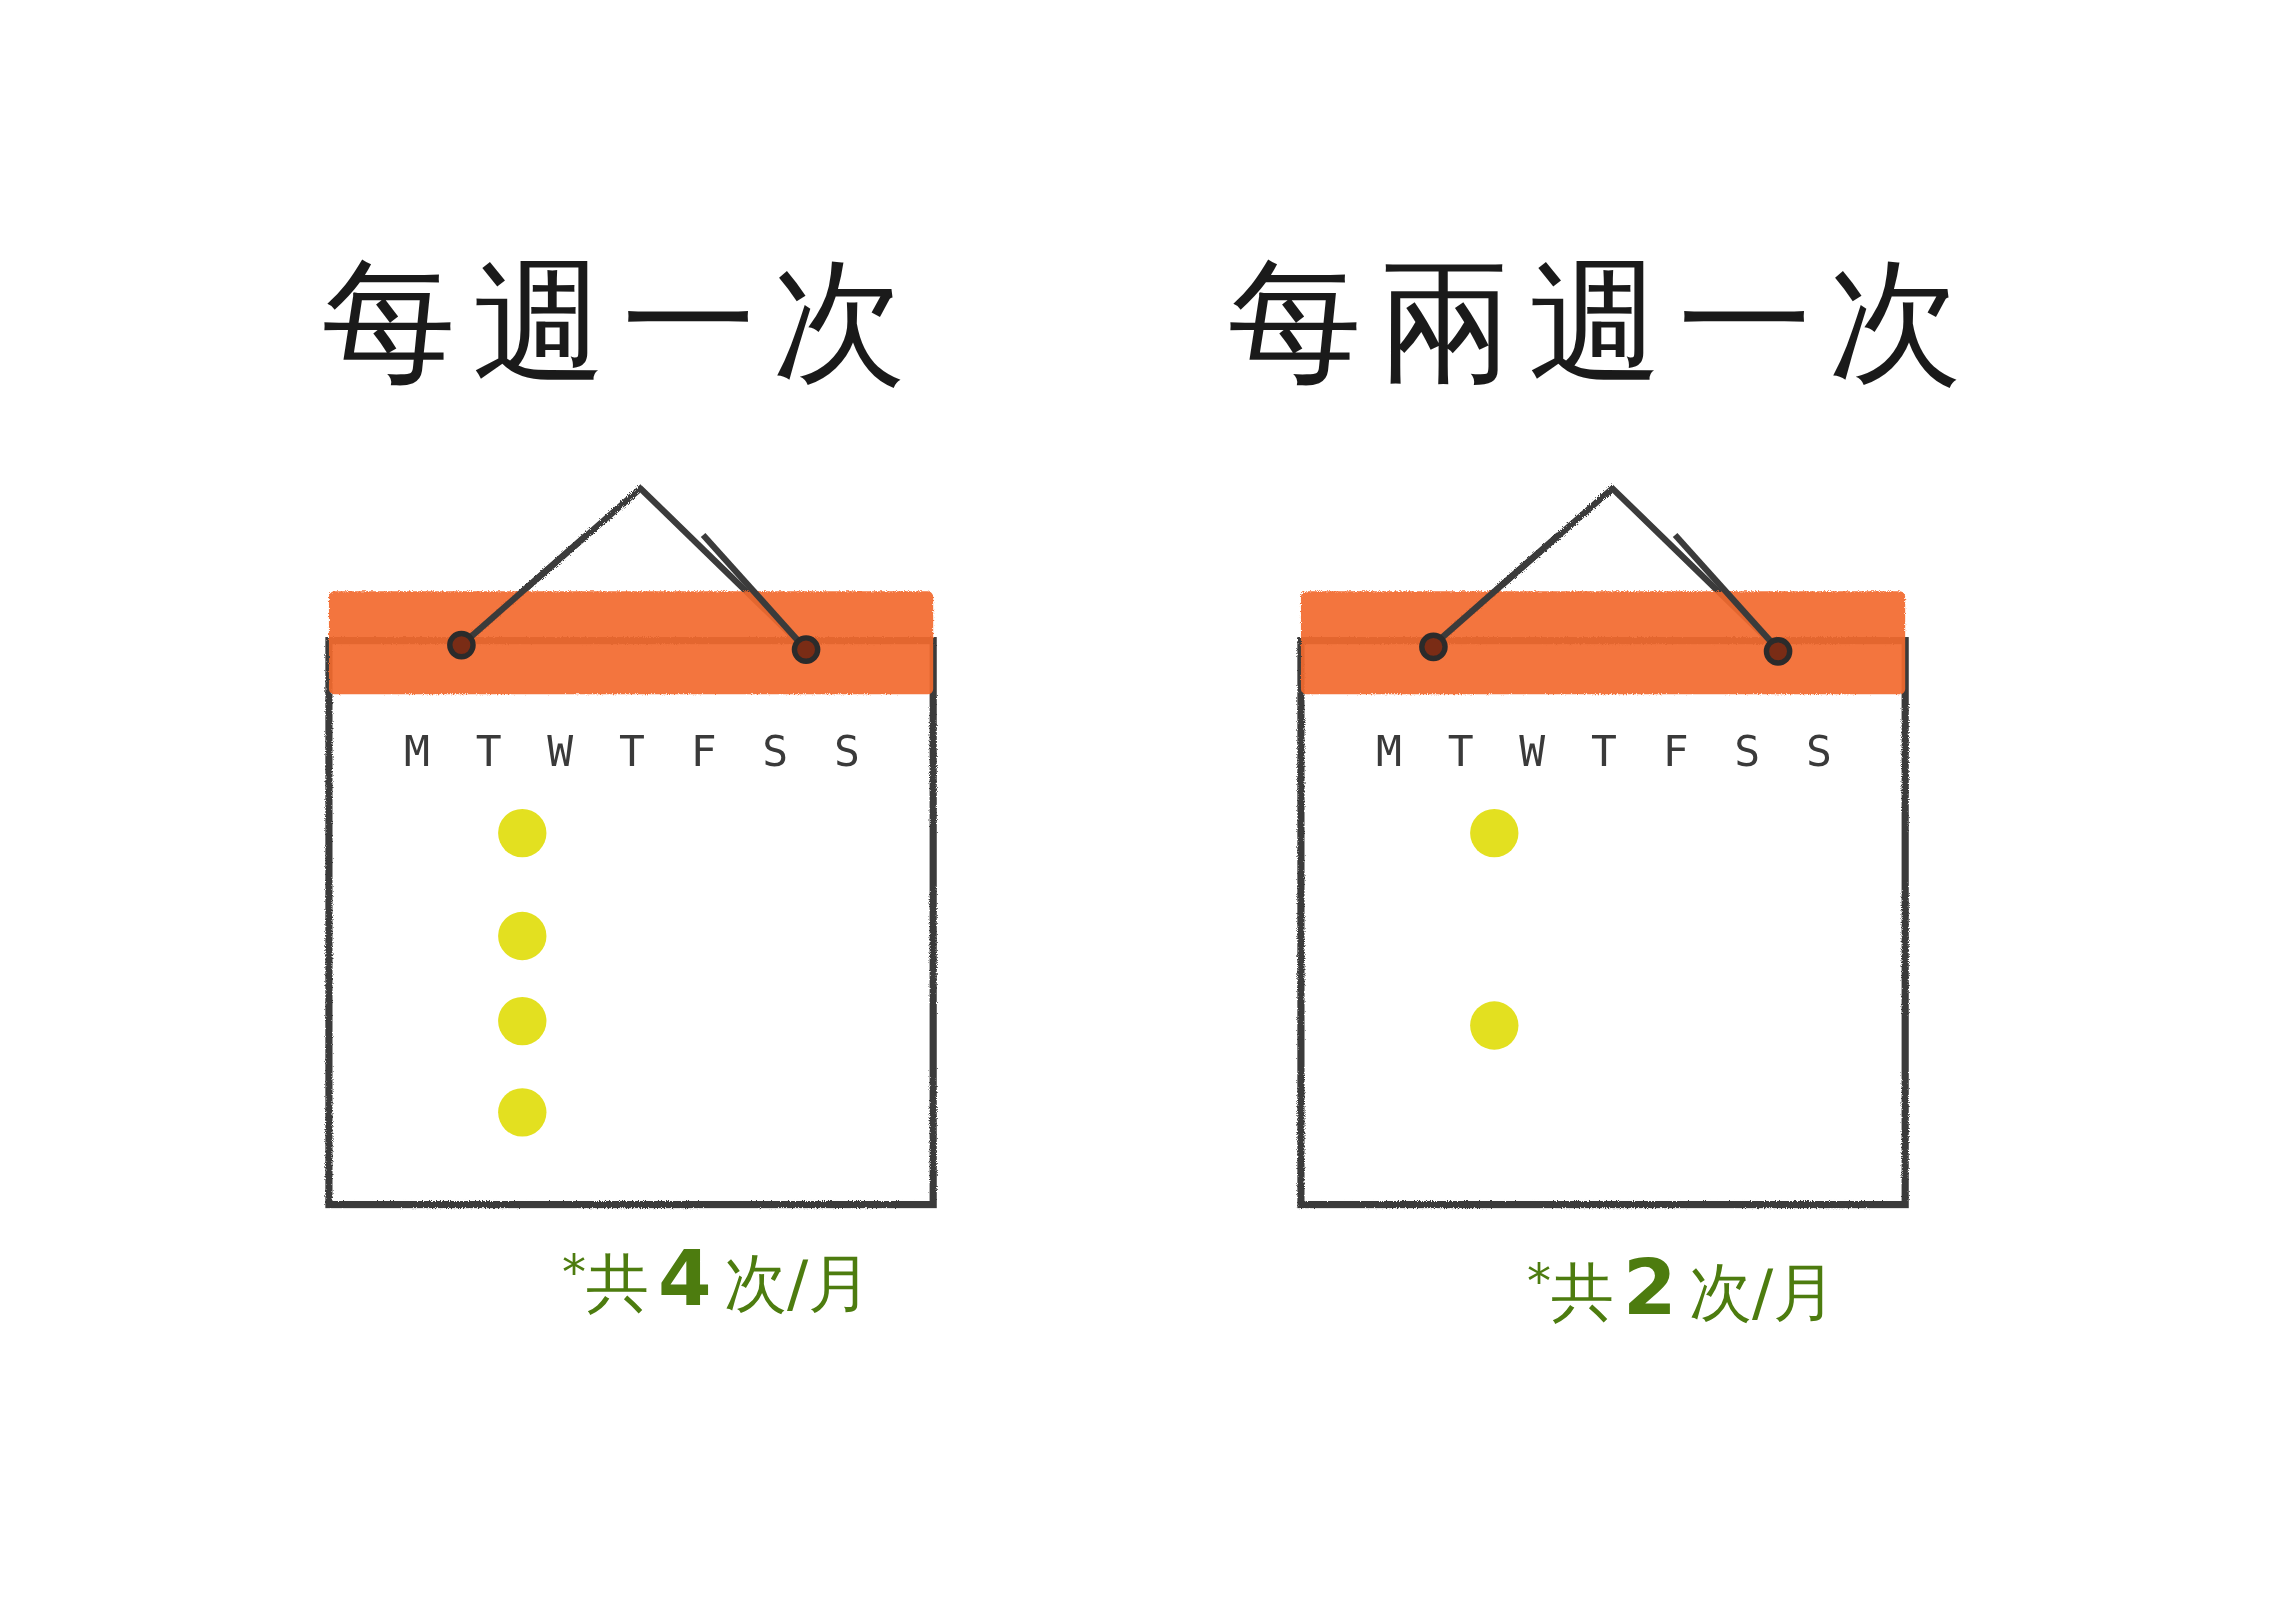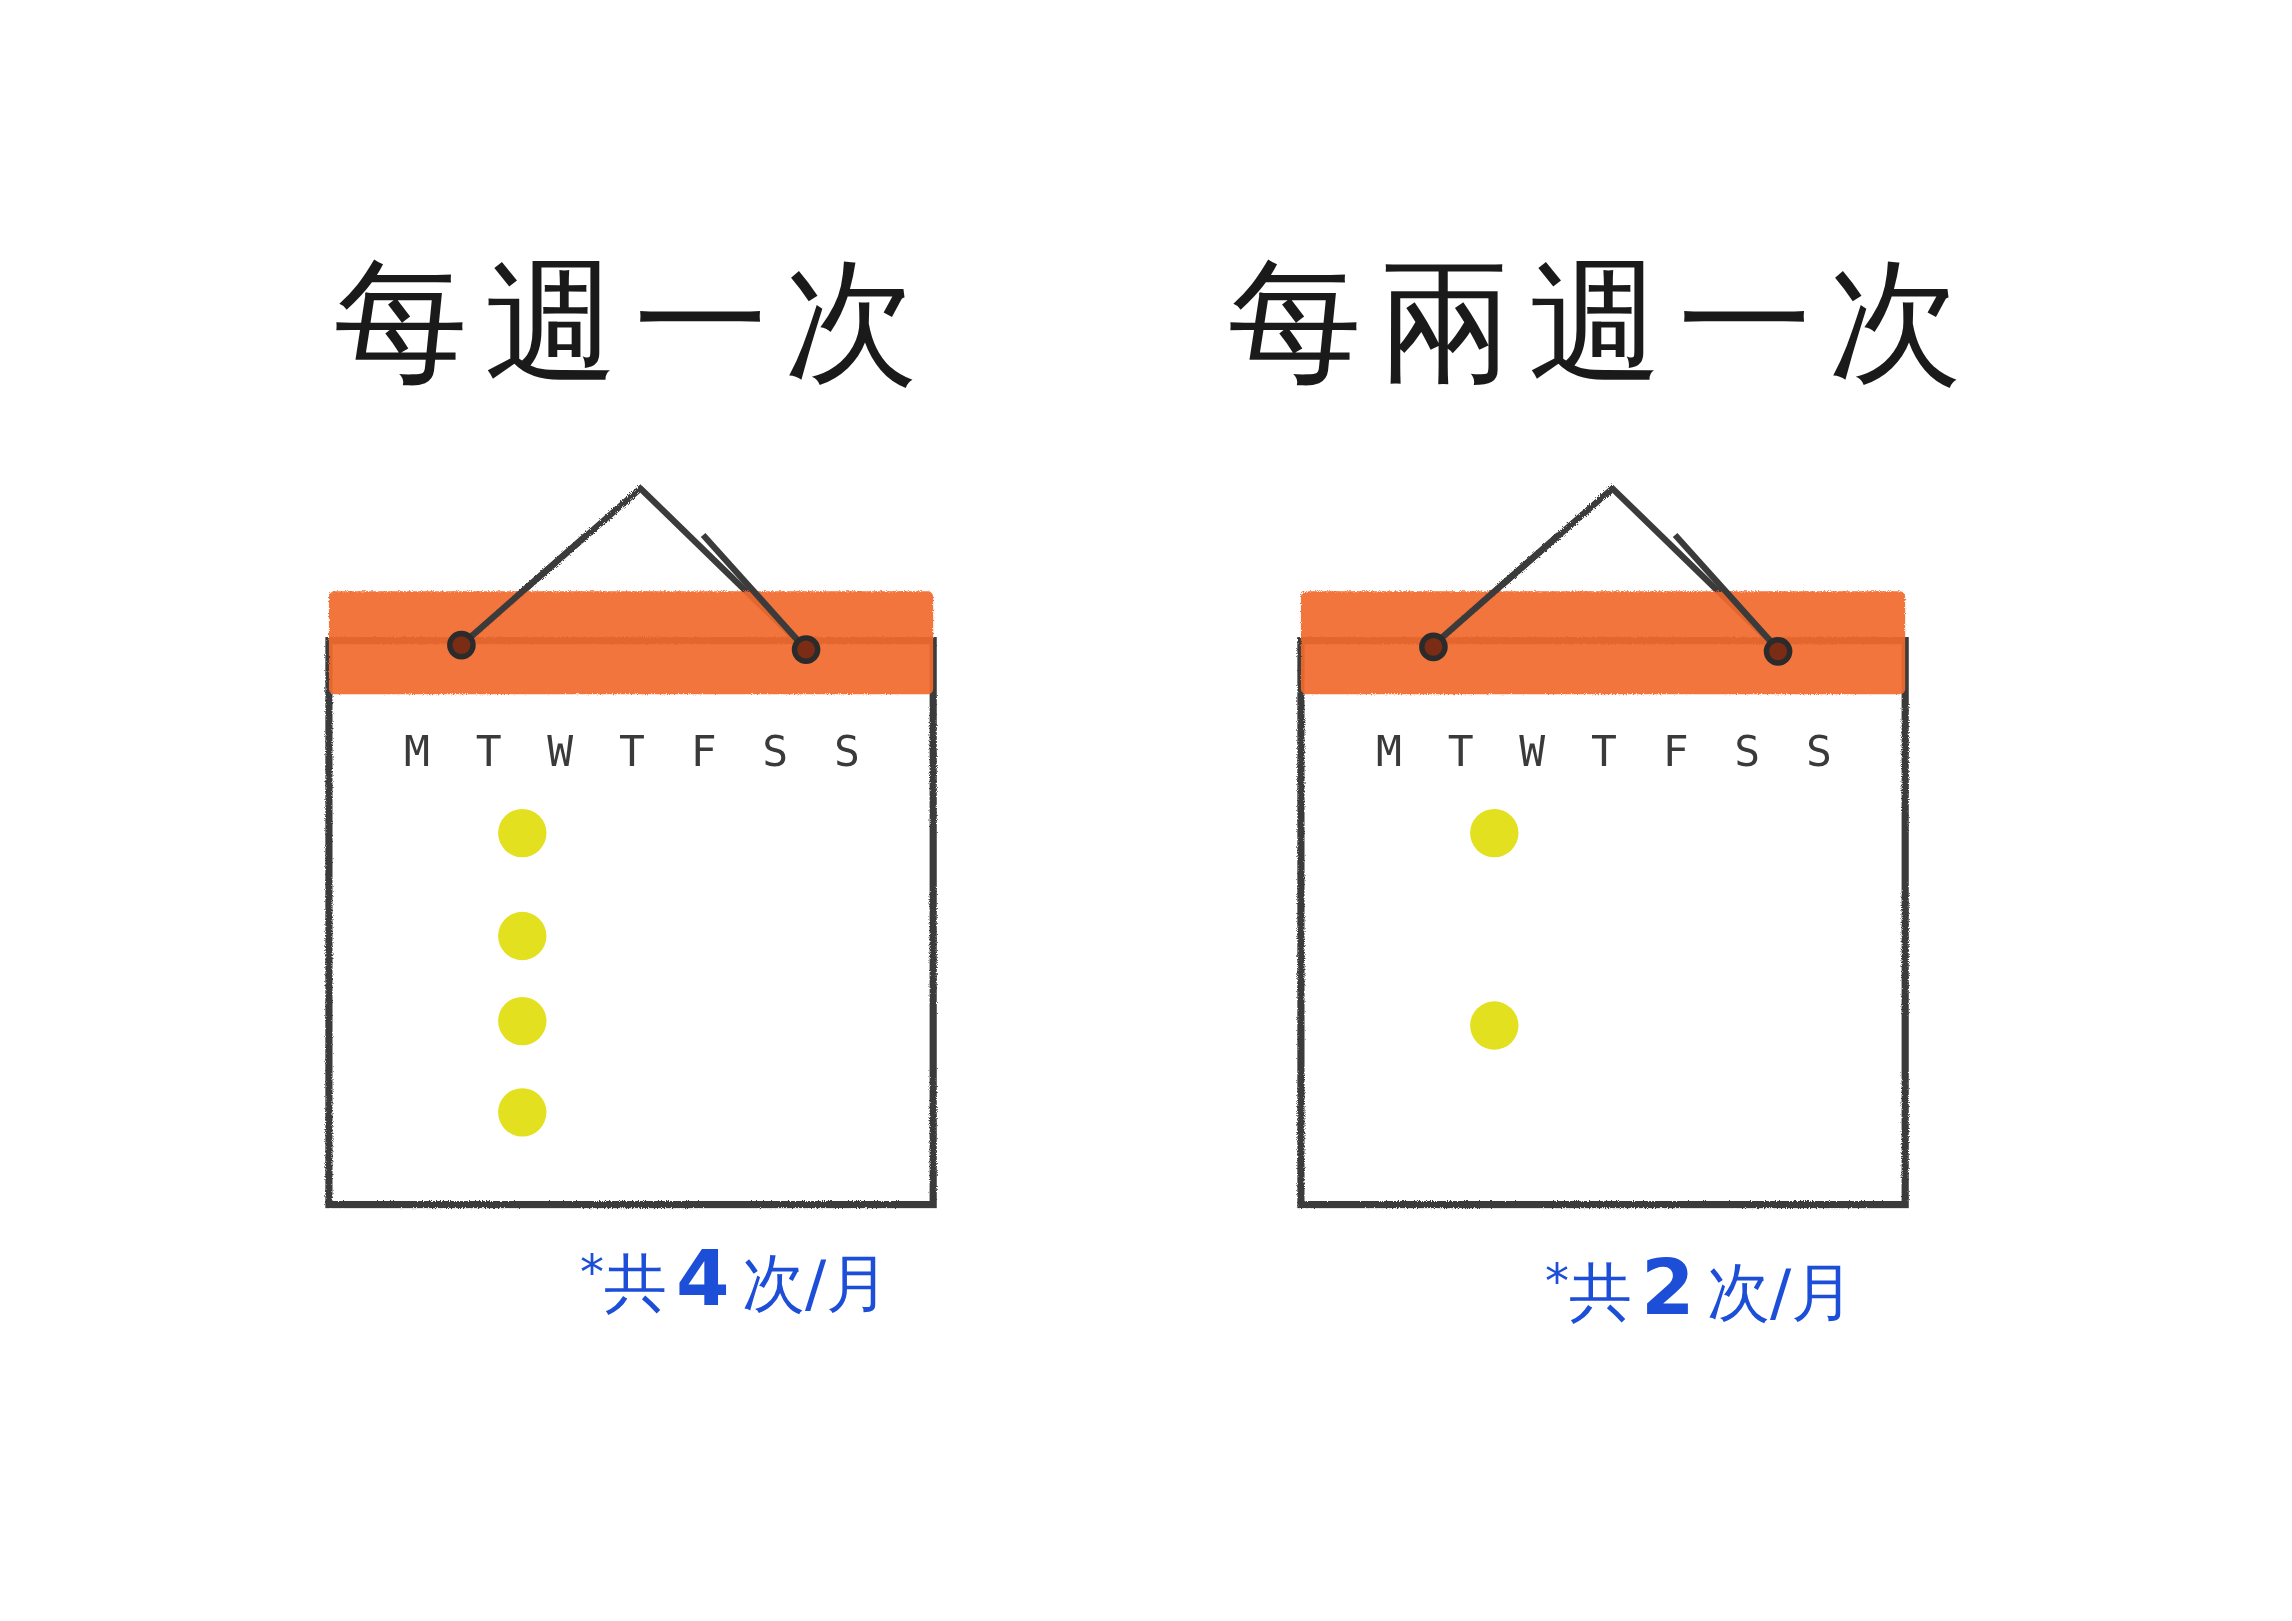--- a/index.html
+++ b/index.html
@@ -1,32 +1,32 @@
 <!DOCTYPE html>
 <html style="font-size:14.3px"><head>
   <meta charset="utf-8">
   <style>
     html, body { margin: 0; padding: 0; background: #ffffff; }
     body { width: 2293px; height: 1621px; position: relative; overflow: hidden;
            font-family: "DejaVu Sans", sans-serif; color: #111; }
     .title { position: absolute; top: 255px; font-size: 134px; font-weight: 400;
              letter-spacing: 16px; line-height: 1; color: #1a1a1a; white-space: nowrap; }
-    .title.left { left: 334px; }
+    .title.left { left: 322px; }
     .title.right { left: 1228px; }
     .cal { position: absolute; top: 475px; width: 627px; height: 743px; }
     .cal.left { left: 318px; }
     .cal.right { left: 1290px; }
     .cal svg { position: absolute; left: 0; top: 0; }
     .weekdays { position: absolute; top: 251px; left: 72px; width: 484px;
                 display: flex; justify-content: space-between;
                 font-family: "DejaVu Sans Mono", monospace; font-size: 43px;
                 color: #3a3a3a; letter-spacing: 0; }
     .weekdays span { display: inline-block; width: 54px; text-align: center; }
-    .caption { position: absolute; top: 1240px; font-size: 63px; color: #1d4ed8;
-               white-space: nowrap; line-height: 1; margin-left: 18px; }
+    .caption { position: absolute; top: 1240px; font-size: 63px; color: #4d7c0f;
+               white-space: nowrap; line-height: 1; }
     .caption.left { left: 562px; }
     .caption.right { left: 1527px; top: 1249px; }
     .caption .num { font-weight: 700; font-size: 77px; margin: 0 12.5px 0 9px; }
     .caption .star { font-size: 48px; vertical-align: 16px; }
   </style>
 </head>
 <body>
 
 <div class="title left">每週一次</div>
 

